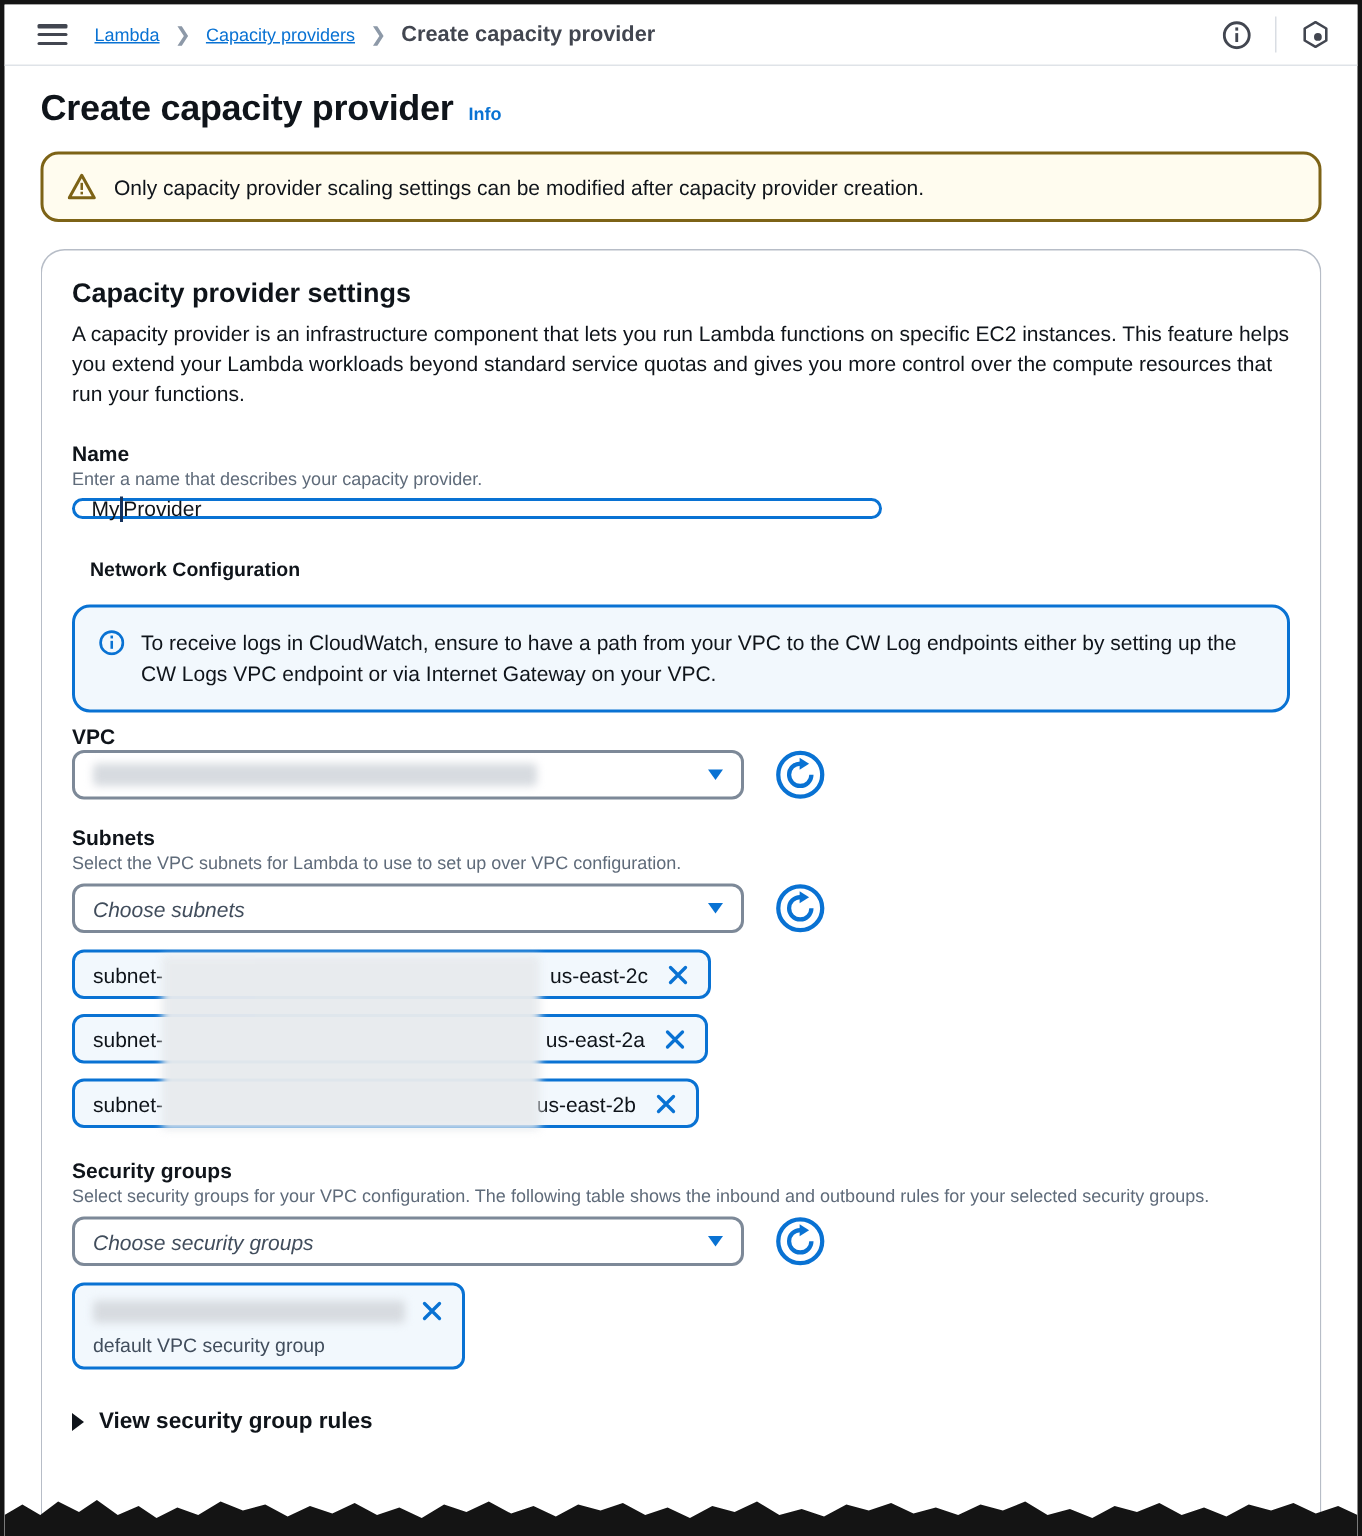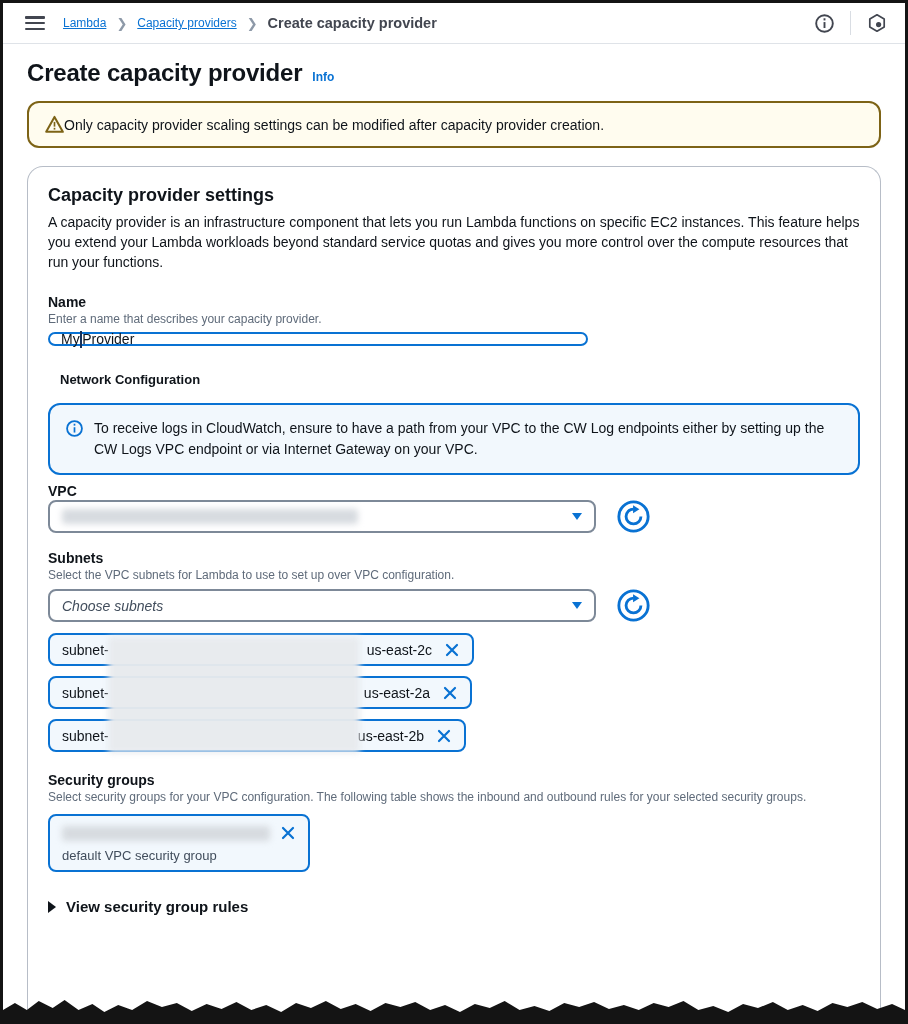--- a/index.html
+++ b/index.html
@@ -26,21 +26,21 @@
   .icon-btn { background:none; border:none; cursor:pointer; display:flex; align-items:center; padding:2px; }
 
   
   .page-head { padding:15px 24px 12px 24px; display:flex; align-items:baseline; gap:10px; }
   .page-title { font-size:24px; font-weight:bold; color:#0f141a; letter-spacing:-0.2px; }
   .info-link { font-size:12px; font-weight:bold; color:#0972d3; cursor:pointer; text-decoration:none; }
 
   
   .warning-alert {
     margin:2px 24px 0 24px; border:2px solid #7d6316; background:#fffcef;
-    border-radius:12px; padding:12px 16px; display:flex; align-items:center; 
+    border-radius:12px; padding:12px 16px; display:flex; align-items:center; gap:12px;
   }
   .warning-alert .txt { font-size:14px; color:#0f141a; }
 
   
   .card {
     margin:18px 24px 0 24px; border:1px solid #b7bdc7; border-bottom:none;
     border-radius:16px 16px 0 0; background:#fff; padding:18px 20px 40px 20px; height:852px;
   }
   .section-title { font-size:18px; font-weight:bold; color:#0f141a; margin-bottom:6px; }
   .section-desc { font-size:14px; line-height:20px; color:#0f141a; max-width:828px; margin-bottom:22px; }
@@ -59,21 +59,21 @@
   .info-alert {
     border:2px solid #0972d3; background:#f2f8fd; border-radius:12px;
     padding:13px 16px; display:flex; gap:11px; max-width:820px; margin-bottom:8px;
   }
   .info-alert .txt { font-size:14px; line-height:21px; color:#0f141a; max-width:752px; }
   .info-alert .ic { margin-top:2px; flex:none; }
 
   .field-block { margin-bottom:16px; }
   .control-row { display:flex; align-items:center; gap:20px; }
   .select {
-    width:548px; height:33px; border:2px solid #7d8998; border-radius:8px; background:#fff;
+    width:448px; height:33px; border:2px solid #7d8998; border-radius:8px; background:#fff;
     display:flex; align-items:center; padding:0 12px; cursor:pointer;
   }
   .select .placeholder { font-size:14px; font-style:italic; color:#414d5c; }
   .select .spacer { flex:1; }
   .select-caret { width:0; height:0; border-left:5.5px solid transparent; border-right:5.5px solid transparent; border-top:7px solid #0972d3; }
   .refresh-btn { background:none; border:none; cursor:pointer; padding:0; display:flex; }
 
   .blur-strip { background:#d7dbe0; border-radius:3px; filter:blur(3px); }
 
   
@@ -250,20 +250,34 @@
               </svg>
           </button>
         </div>
         <div class="big-blur"></div>
       </div>
     </div>
 
     <div class="field-block">
       <div class="field-label">Security groups</div>
       <div class="field-hint">Select security groups for your VPC configuration. The following table shows the inbound and outbound rules for your selected security groups.</div>
+      <div class="control-row">
+        <div class="select">
+          <span class="placeholder">Choose security groups</span>
+          <div class="spacer"></div>
+          <div class="select-caret"></div>
+        </div>
+        <button class="refresh-btn">
+          <svg width="35" height="35" viewBox="0 0 32 32">
+              <circle cx="16" cy="16" r="13.4" fill="none" stroke="#0972d3" stroke-width="2.6"></circle>
+              <path d="M22.8 16 a6.8 6.8 0 1 1 -6.8 -6.8" fill="none" stroke="#0972d3" stroke-width="2.6"></path>
+              <polygon points="15.6,5.6 21.4,9.3 15.6,13" fill="#0972d3"></polygon>
+            </svg>
+        </button>
+      </div>
 
       <div class="sg-token">
         <div class="row1">
           <div class="blur-strip"></div>
           <button class="x-btn">
             <svg width="16" height="16" viewBox="0 0 16 16">
                 <path d="M3 3 L13 13 M13 3 L3 13" stroke="#0972d3" stroke-width="2.2" stroke-linecap="round"></path>
               </svg>
           </button>
         </div>

